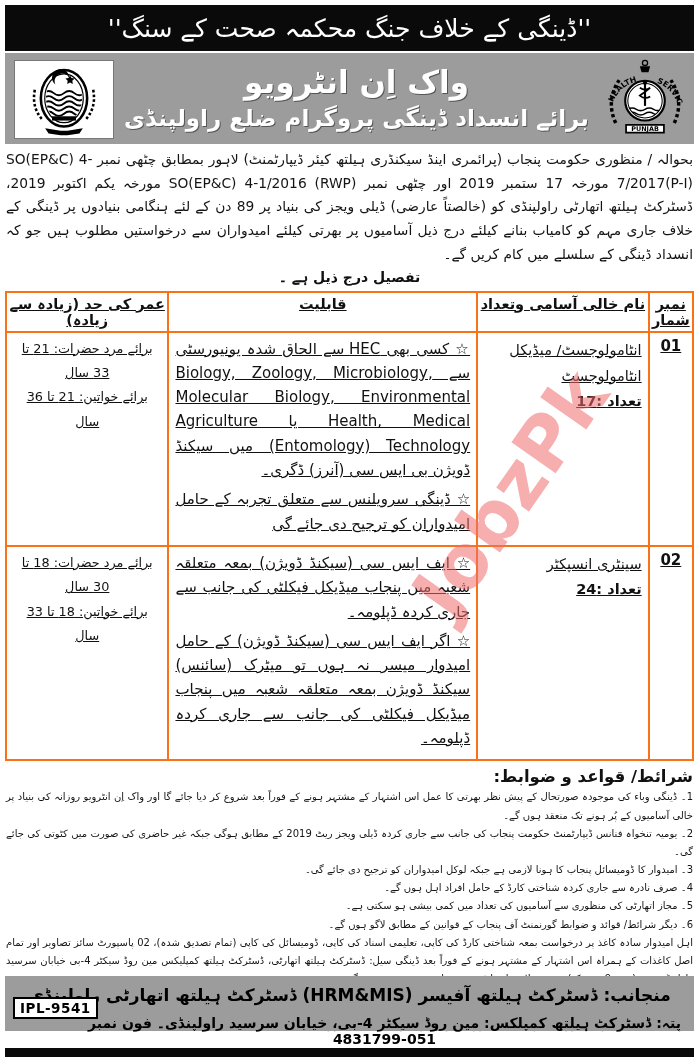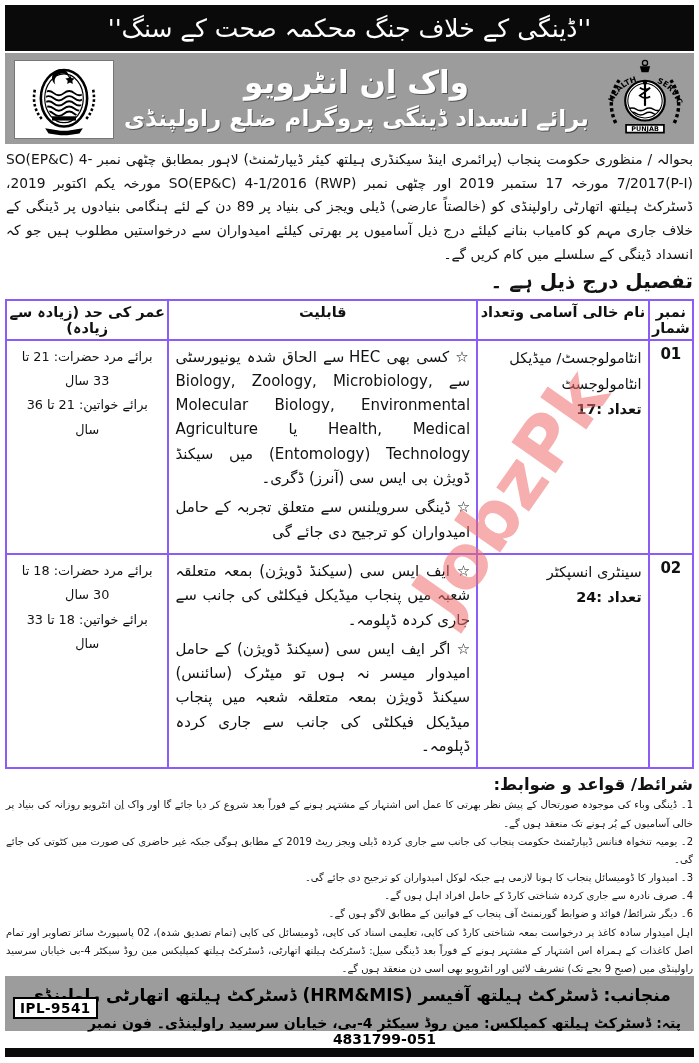--- a/index.html
+++ b/index.html
@@ -35,28 +35,28 @@
   .header-title{font-size:31px;font-weight:bold;line-height:1;text-shadow:1px 1px 0 #555;}
   .header-subtitle{font-size:23px;font-weight:bold;line-height:1;text-shadow:1px 1px 0 #555;}
   
   .content{
     position:absolute;left:6px;top:148px;width:687px;direction:rtl;
   }
   .intro{
     font-size:13.8px;line-height:1.72;text-align:justify;color:#141414;
   }
   .detail-line{
-    text-align:right;font-size:20px;font-weight:bold;margin:2px 0 6px 0;
+    text-align:center;font-size:14px;font-weight:bold;margin:2px 0 6px 0;
   }
   
   table.vacancies{
     width:689px;border-collapse:collapse;table-layout:fixed;direction:rtl;margin-right:-1px;
   }
   table.vacancies th,table.vacancies td{
-    border:2px solid #8b5cf6;padding:4px 6px;vertical-align:top;
+    border:2px solid #f97316;padding:4px 6px;vertical-align:top;text-decoration:underline;
   }
   table.vacancies th{font-size:14.5px;font-weight:bold;text-align:center;padding:3px 2px;}
   .col-serial{width:44px;} .col-post{width:170px;} .col-qual{width:306px;} .col-age{width:161px;}
   td.serial{font-size:15px;text-align:center;font-weight:bold;direction:ltr;}
   .post-name{font-size:14.5px;line-height:1.8;}
   .post-count{font-size:14.5px;font-weight:bold;margin-top:4px;}
   .qual-item{font-size:15px;line-height:1.62;text-align:justify;margin-bottom:5px;}
   .age-line{font-size:12.8px;line-height:1.9;text-align:center;}
   .row-1 td{height:186px;} .row-2 td{height:128px;}
   
@@ -229,20 +229,21 @@
         </tr>
       </tbody>
     </table>
 
     <div class="terms">
       <div class="terms-heading">شرائط/ قواعد و ضوابط:</div>
       <div class="term">1۔ ڈینگی وباء کی موجودہ صورتحال کے پیش نظر بھرتی کا عمل اس اشتہار کے مشتہر ہونے کے فوراً بعد شروع کر دیا جائے گا اور واک اِن انٹرویو روزانہ کی بنیاد پر خالی آسامیوں کے پُر ہونے تک منعقد ہوں گے۔</div>
       <div class="term">2۔ یومیہ تنخواہ فنانس ڈیپارٹمنٹ حکومت پنجاب کی جانب سے جاری کردہ ڈیلی ویجز ریٹ 2019 کے مطابق ہوگی جبکہ غیر حاضری کی صورت میں کٹوتی کی جائے گی۔</div>
       <div class="term">3۔ امیدوار کا ڈومیسائل پنجاب کا ہونا لازمی ہے جبکہ لوکل امیدواران کو ترجیح دی جائے گی۔</div>
       <div class="term">4۔ صرف نادرہ سے جاری کردہ شناختی کارڈ کے حامل افراد اہل ہوں گے۔</div>
+      <div class="term">5۔ مجاز اتھارٹی کی منظوری سے آسامیوں کی تعداد میں کمی بیشی ہو سکتی ہے۔</div>
       <div class="term">6۔ دیگر شرائط/ قوائد و ضوابط گورنمنٹ آف پنجاب کے قوانین کے مطابق لاگو ہوں گے۔</div>
       <div class="term">اہل امیدوار سادہ کاغذ پر درخواست بمعہ شناختی کارڈ کی کاپی، تعلیمی اسناد کی کاپی، ڈومیسائل کی کاپی (تمام تصدیق شدہ)، 02 پاسپورٹ سائز تصاویر اور تمام اصل کاغذات کے ہمراہ اس اشتہار کے مشتہر ہونے کے فوراً بعد ڈینگی سیل: ڈسٹرکٹ ہیلتھ اتھارٹی، ڈسٹرکٹ ہیلتھ کمپلیکس مین روڈ سیکٹر 4-بی خیابان سرسید راولپنڈی میں (صبح 9 بجے تک) تشریف لائیں اور انٹرویو بھی اسی دن منعقد ہوں گے۔</div>
       <div class="note">
         <span class="note-label">نوٹ:۔</span>
         <span>درخواست میں اپنا مکمل پتہ، شناختی کارڈ نمبر اور فون نمبر لازمی درج کریں اور (اہل امیدواران کی بھرتی پہلے آؤ پہلے پاؤ کی بنیاد پر ہوگی اور مطلوبہ تعداد پوری ہونے پر بھرتی کا عمل روک دیا جائے گا)</span>
       </div>
     </div>
   </div>
 
   <div class="footer">

